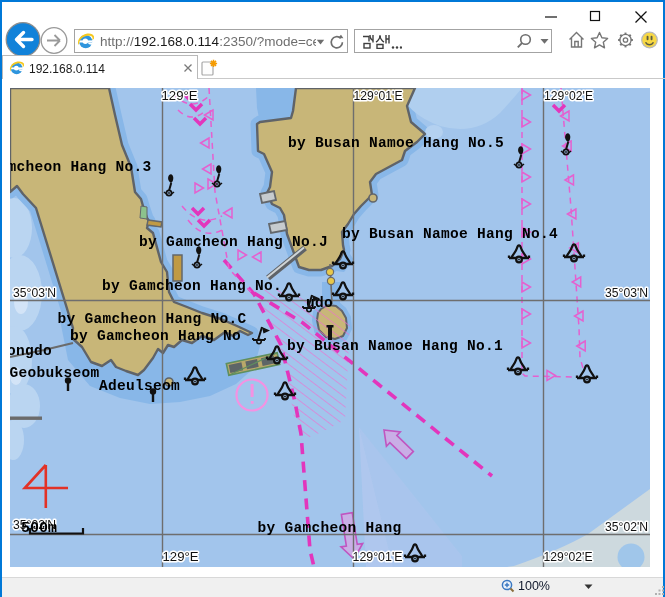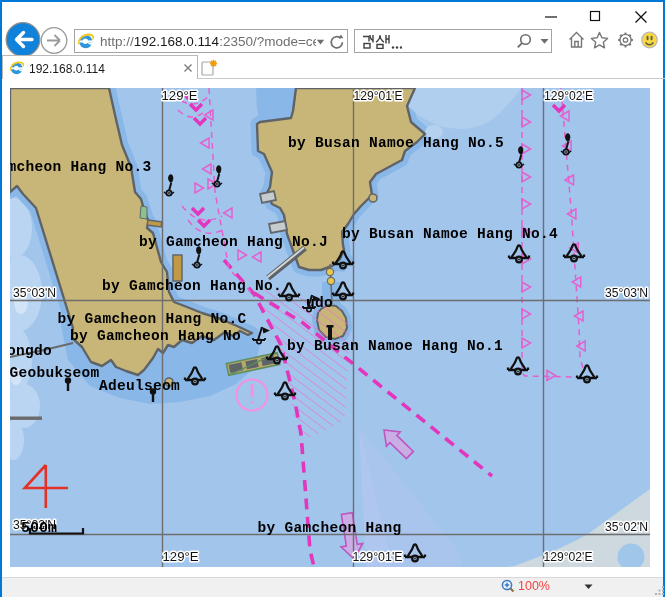--- a/index.html
+++ b/index.html
@@ -321,21 +321,21 @@
 <rect x="316.5" y="237" width="7" height="2.5" fill="#111"></rect>
 <rect x="318" y="238" width="4" height="14" fill="#111"></rect>
   </svg>
 
   <div class="abs" style="left:0px;top:575px;width:661px;height:19px;background:#f0f0f0;border-top:1px solid #d8d8d8;"></div>
   <svg class="abs" style="left:499px;top:577px" width="14" height="14" viewBox="0 0 14 14">
     <circle cx="6" cy="6" r="4.6" fill="#eaf2fb" stroke="#3a78c2" stroke-width="1.5"></circle>
     <path d="M6 3.8 L6 8.2 M3.8 6 L8.2 6" stroke="#3a78c2" stroke-width="1.4"></path>
     <line x1="9.5" y1="9.5" x2="12.5" y2="12.5" stroke="#8a6d3b" stroke-width="2"></line>
   </svg>
-  <div class="abs" style="left:516px;top:577px;font-size:12.5px;color:#ef4444;">100%</div>
+  <div class="abs" style="left:516px;top:577px;font-size:12.5px;color:#0f172a;">100%</div>
   <svg class="abs" style="left:582px;top:582px" width="9" height="6" viewBox="0 0 9 6">
       <path d="M0.5 0.5 L4.5 5 L8.5 0.5 Z" fill="#333"></path>
     </svg>
   <svg class="abs" style="left:653px;top:583px" width="10" height="10" viewBox="0 0 10 10">
     <g fill="#b0b0b0">
         <rect x="7" y="1" width="2" height="2"></rect>
         <rect x="7" y="4.5" width="2" height="2"></rect>
         <rect x="7" y="8" width="2" height="2"></rect>
         <rect x="3.5" y="4.5" width="2" height="2"></rect>
         <rect x="3.5" y="8" width="2" height="2"></rect>

